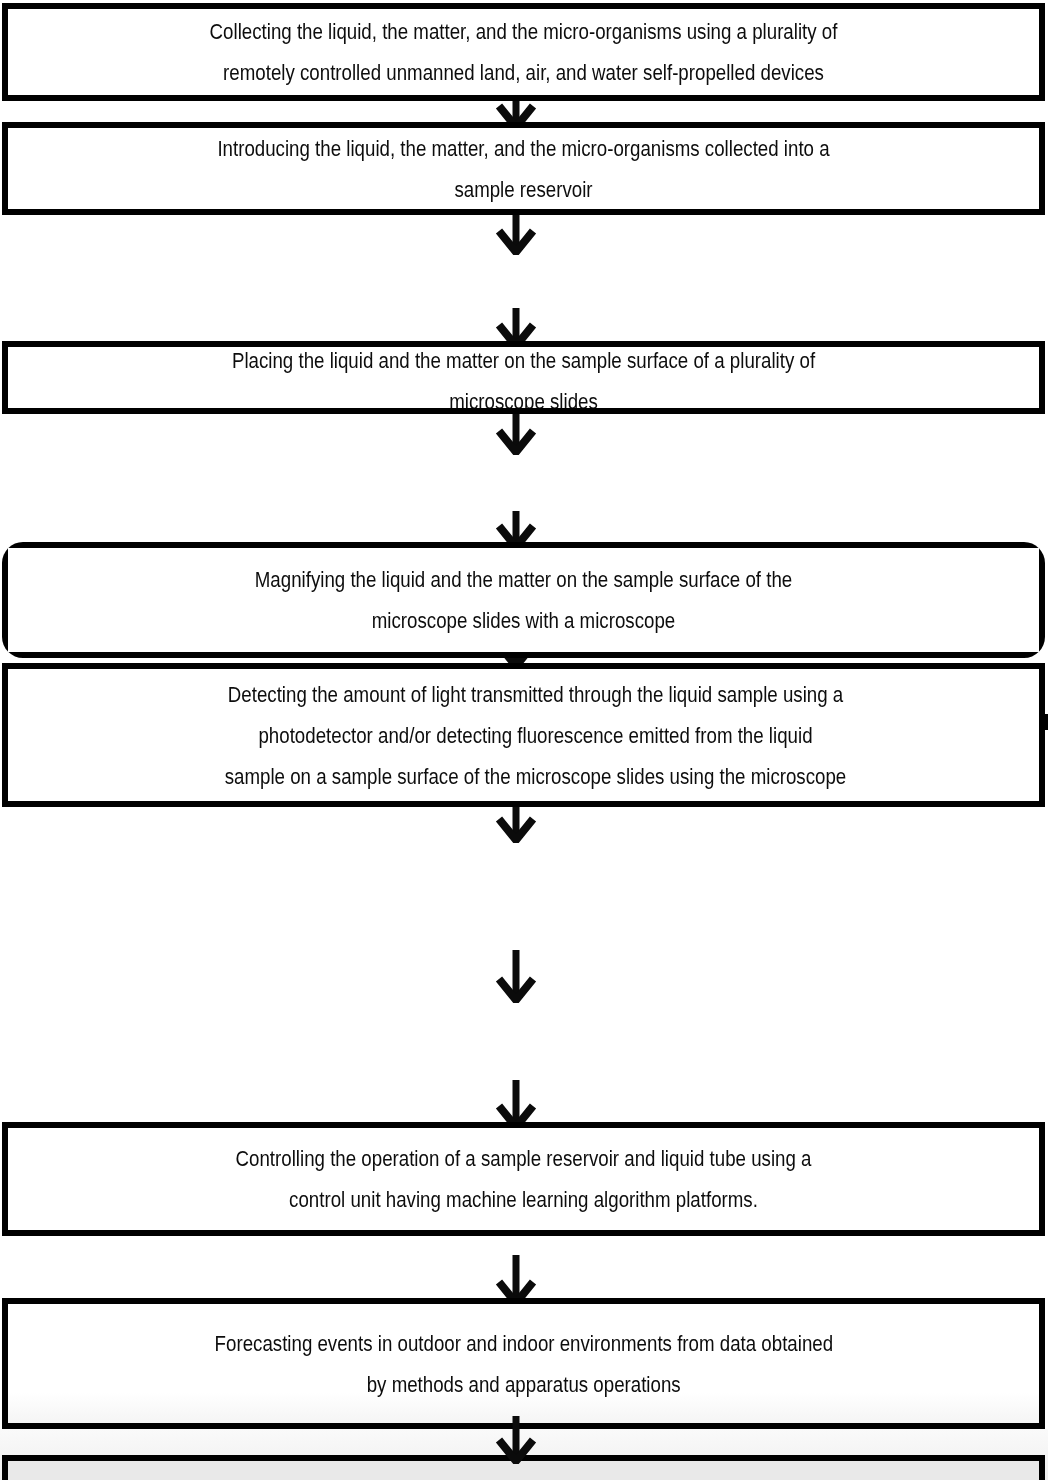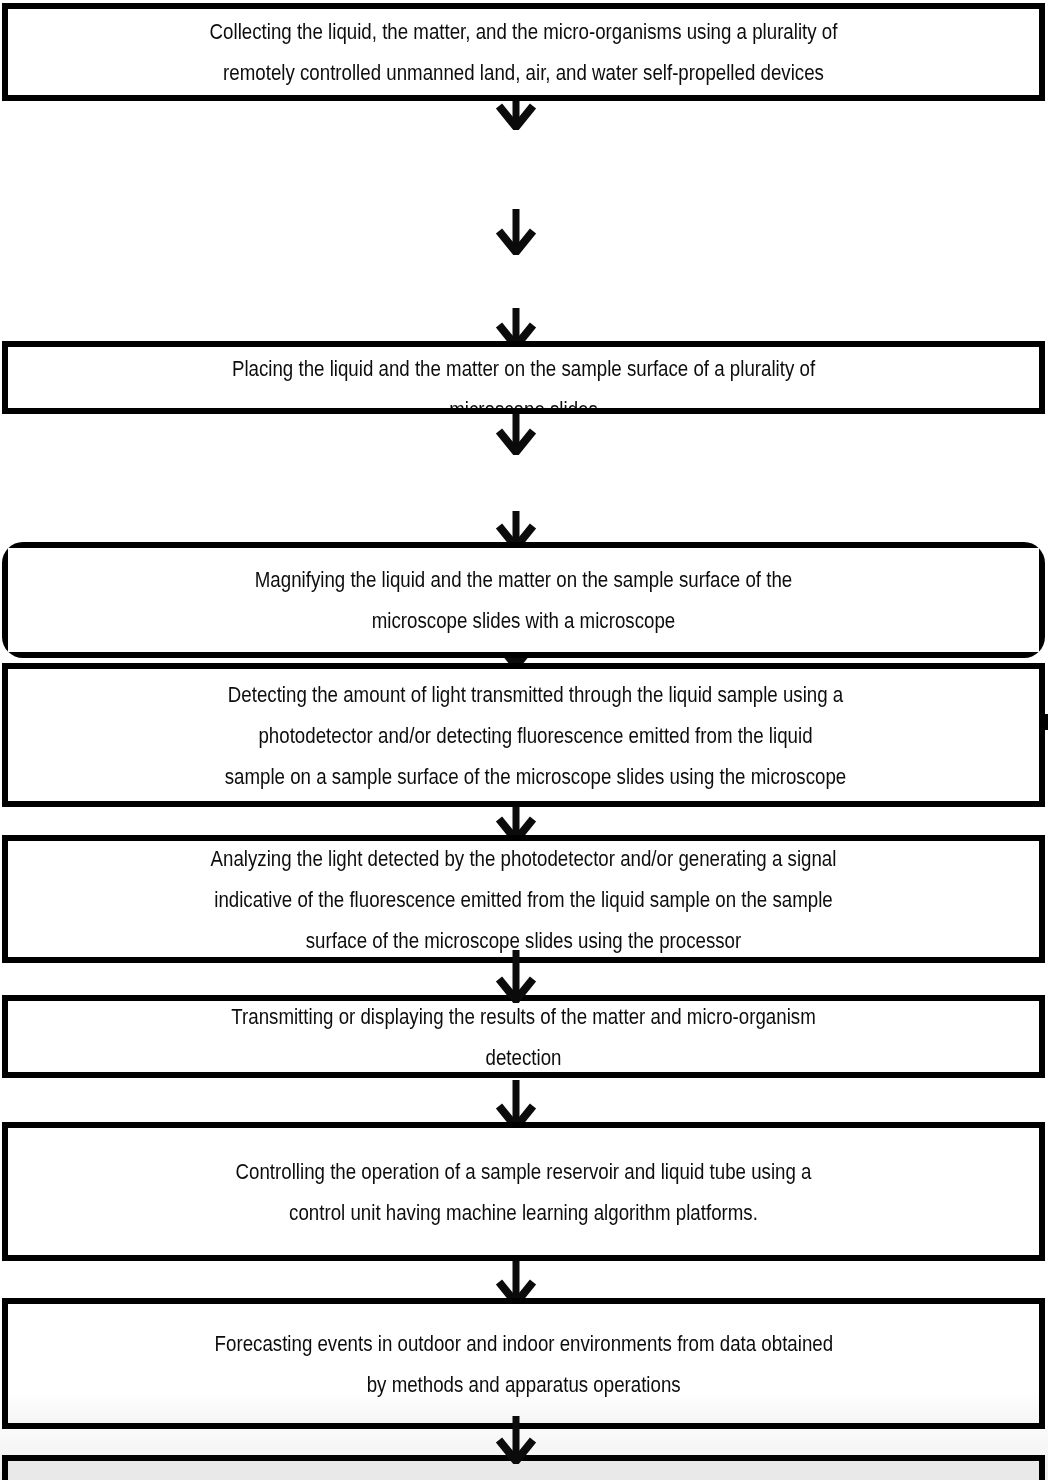--- a/index.html
+++ b/index.html
@@ -35,21 +35,21 @@
     line-height:41px;
   }
   
   .step::after{
     content:"";
     position:absolute;
     left:0;top:0;right:0;bottom:0;
     border:6px solid #000000;
     pointer-events:none;
   }
-  .step.top-align{ justify-content:space-between; padding-top:7px; }
+  .step.top-align{ justify-content:center; padding-top:7px; }
   .step.fade-bottom{ background:linear-gradient(180deg,#ffffff 72%,#f3f3f3 100%); }
   .step.partial{ background:#e9e9e9; }
   .line{
     display:block;
     white-space:nowrap;
     transform:scaleX(0.85);
     transform-origin:50% 50%;
   }
   .arrow{
     position:absolute;
@@ -71,52 +71,47 @@
 
 <div class="canvas">
 
   <div class="bottom-band"></div>
 
   <div class="step" style="top:3px;height:98px;">
     <span class="line">Collecting the liquid, the matter, and the micro-organisms using a plurality of</span>
     <span class="line">remotely controlled unmanned land, air, and water self-propelled devices</span>
   </div>
 
+  <div class="step" style="top:122px;height:93px;">
+    <span class="line">Introducing the liquid, the matter, and the micro-organisms collected into a</span>
+    <span class="line">sample reservoir</span>
+  </div>
 
 
   <div class="step top-align" style="top:341px;height:73px;">
     <span class="line">Placing the liquid and the matter on the sample surface of a plurality of</span>
     <span class="line">microscope slides</span>
   </div>
 
 
   <div class="step" style="top:542px;height:116px;border-radius:21px;">
     <span class="line">Magnifying the liquid and the matter on the sample surface of the</span>
     <span class="line">microscope slides with a microscope</span>
   </div>
 
   <div class="step" style="top:663px;height:144px;padding-left:36px;">
     <span class="line">Detecting the amount of light transmitted through the liquid sample using a</span>
     <span class="line">photodetector and/or detecting fluorescence emitted from the liquid</span>
     <span class="line">sample on a sample surface of the microscope slides using the microscope</span>
   </div>
   <div class="stub"></div>
 
-  <div class="step" style="top:835px;height:128px;">
-    <span class="line">Analyzing the light detected by the photodetector and/or generating a signal</span>
-    <span class="line">indicative of the fluorescence emitted from the liquid sample on the sample</span>
-    <span class="line">surface of the microscope slides using the processor</span>
-  </div>
 
-  <div class="step" style="top:995px;height:83px;">
-    <span class="line">Transmitting or displaying the results of the matter and micro-organism</span>
-    <span class="line">detection</span>
-  </div>
 
-  <div class="step" style="top:1122px;height:139px;">
+  <div class="step" style="top:1122px;height:114px;">
     <span class="line">Controlling the operation of a sample reservoir and liquid tube using a</span>
     <span class="line">control unit having  machine learning algorithm platforms.</span>
   </div>
 
   <div class="step fade-bottom" style="top:1298px;height:131px;align-items:center;">
     <span class="line">Forecasting events in outdoor and indoor environments from data obtained</span>
     <span class="line">by methods and apparatus operations</span>
   </div>
 
   <div class="step partial" style="top:1455px;height:44px;"></div>

